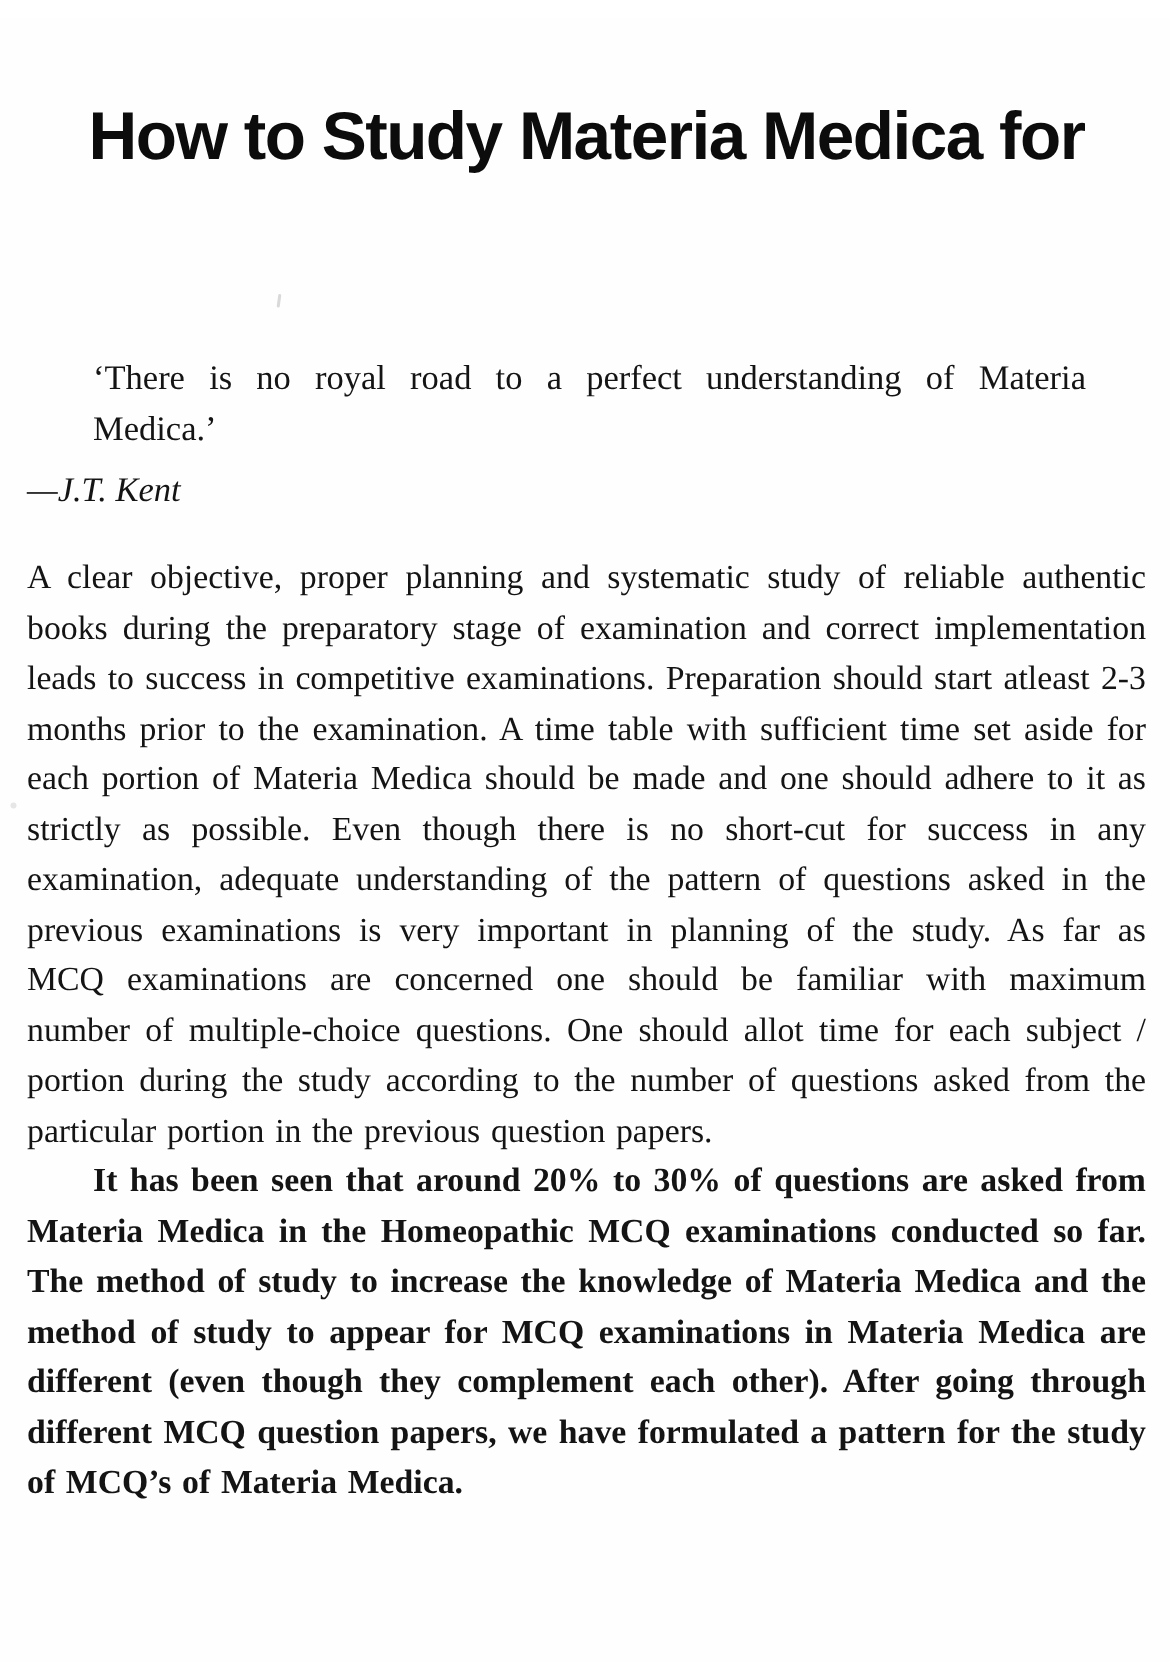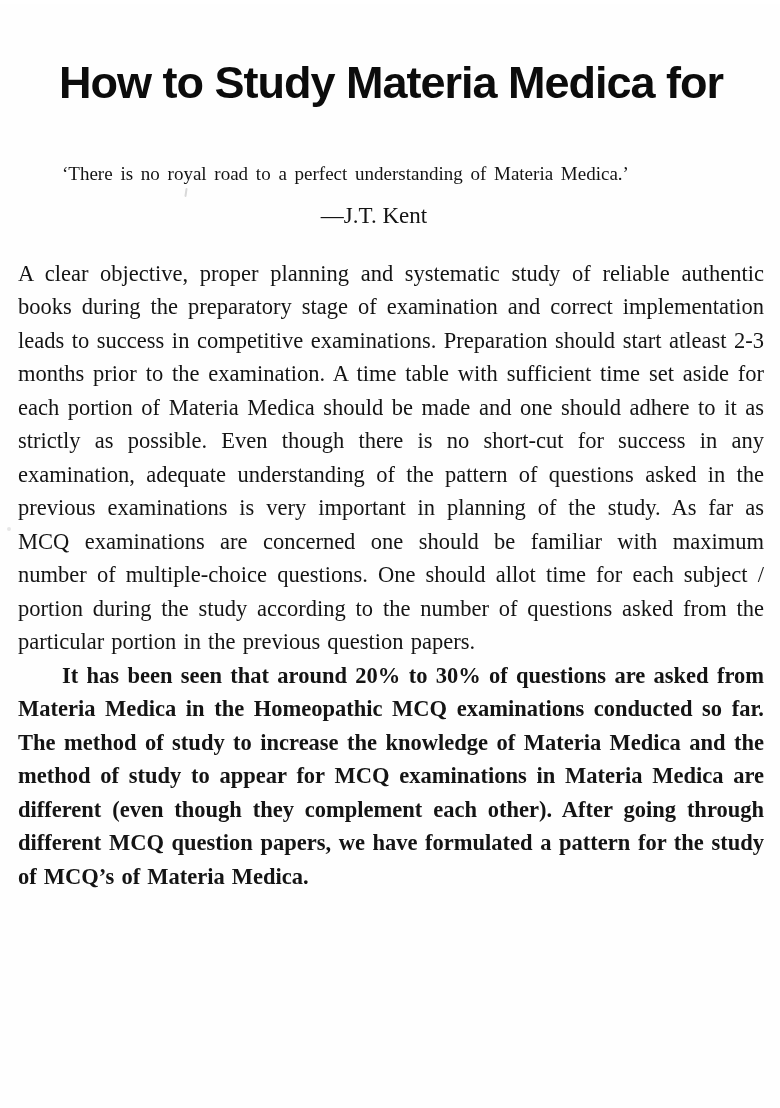--- a/index.html
+++ b/index.html
@@ -17,41 +17,42 @@
   }
   .page {
     position: relative;
     width: 780px;
     height: 1108px;
     background: #fefefe;
     box-sizing: border-box;
     padding: 0 16px 0 18px;
   }
   .title {
-    margin: 4px;
+    margin: 12px;
     padding-top: 52px;
     text-align: center;
     font-family: "Liberation Sans", sans-serif;
     font-weight: 700;
     font-size: 45px;
     line-height: 1.18;
     letter-spacing: -1px;
     color: #0c0c0c;
   }
   .title .tline { display: block; }
   .quote-block {
-    margin: 48px 40px 0 44px;
+    margin: 118px 40px 0 44px;
     text-align: justify;
-    font-size: 19px;
+    font-size: 23px;
     line-height: 33.5px;
     word-spacing: 3px;
   }
   .attribution {
     margin: 10px 34px 8px 0;
-    text-align: center;
+    text-align: left;
+    font-style: italic;
     font-size: 23px;
     line-height: 30px;
   }
   .body-text p {
     margin: 0;
     text-align: justify;
     font-size: 22.5px;
     line-height: 33.5px;
     word-spacing: 1.5px;
   }

